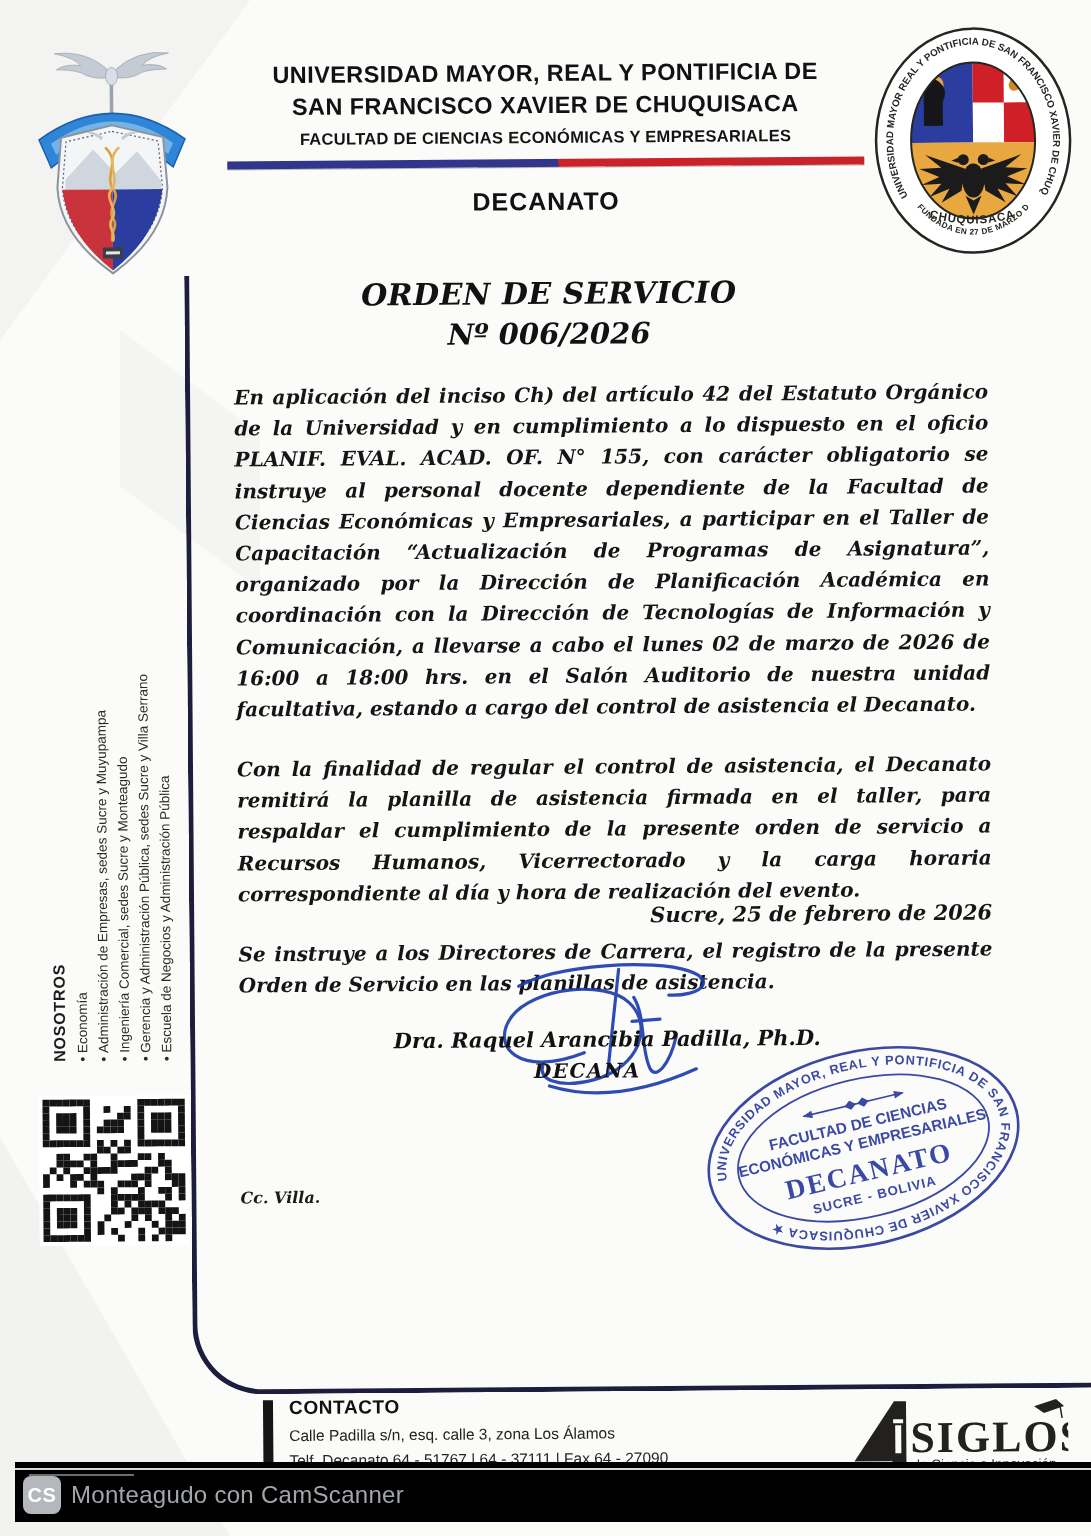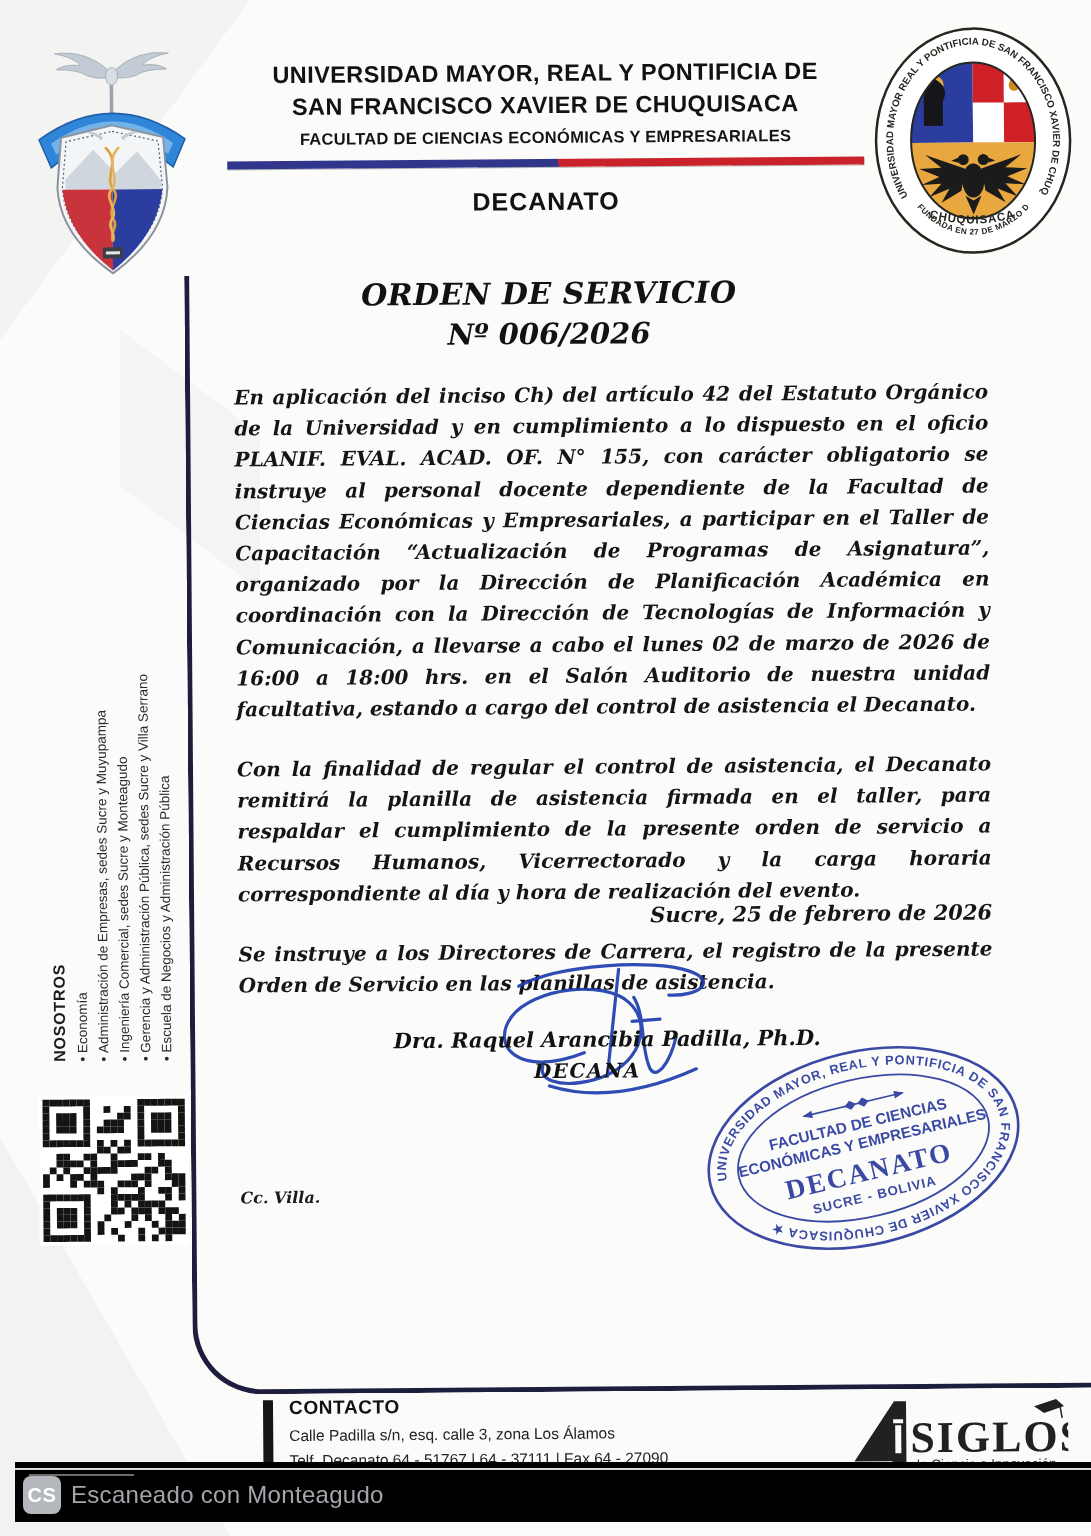--- a/index.html
+++ b/index.html
@@ -479,15 +479,15 @@
       <rect x="63" y="80" width="92" height="3" fill="#c9222b"></rect>
       <rect x="155" y="80" width="60" height="3" fill="#2b3d9e"></rect>
     </svg>
 
   </div>
 
   <div class="cs-strip">
     <div class="scan-bottom"></div>
     <div class="cs-edge"></div>
     <div class="cs-icon">CS</div>
-    <div class="cs-label">Escaneado con Monteagudo</div>
+    <div class="cs-label">Monteagudo con CamScanner</div>
   </div>
 </div>
 
 </body></html>

